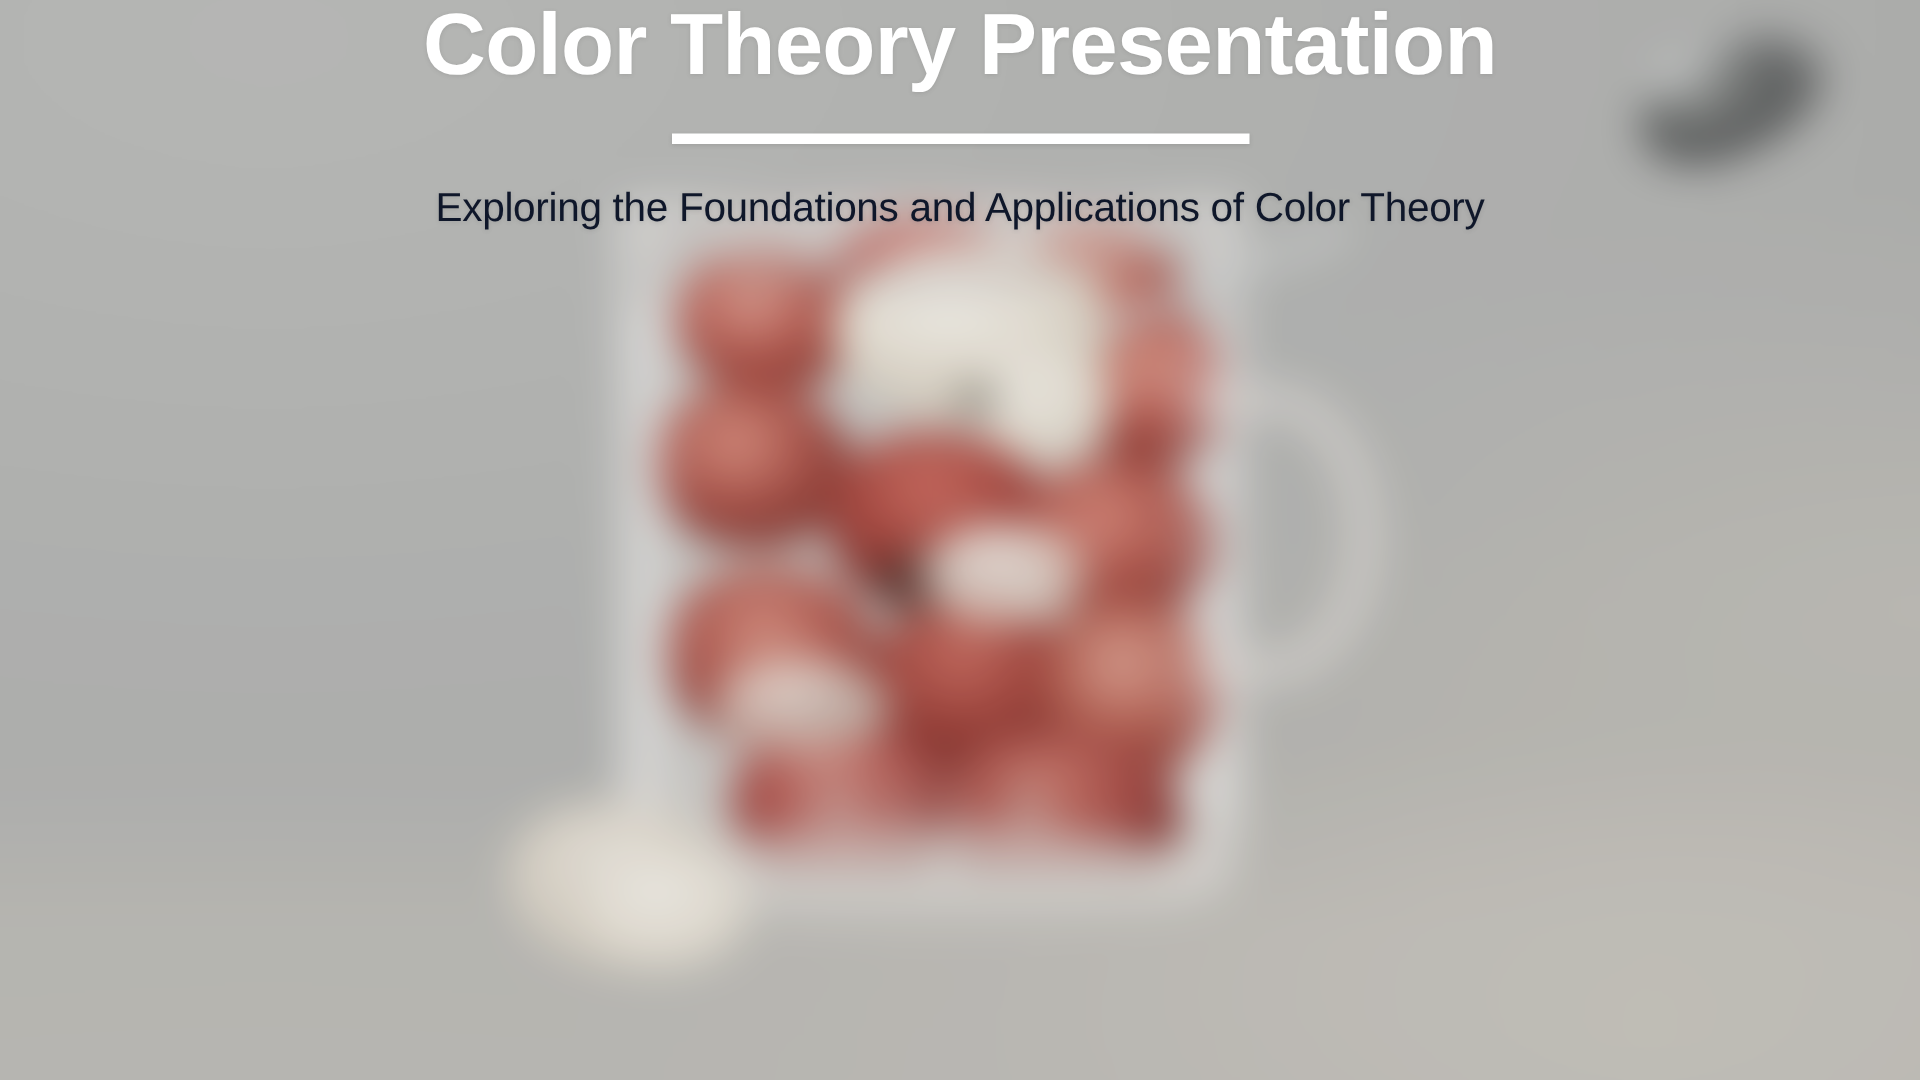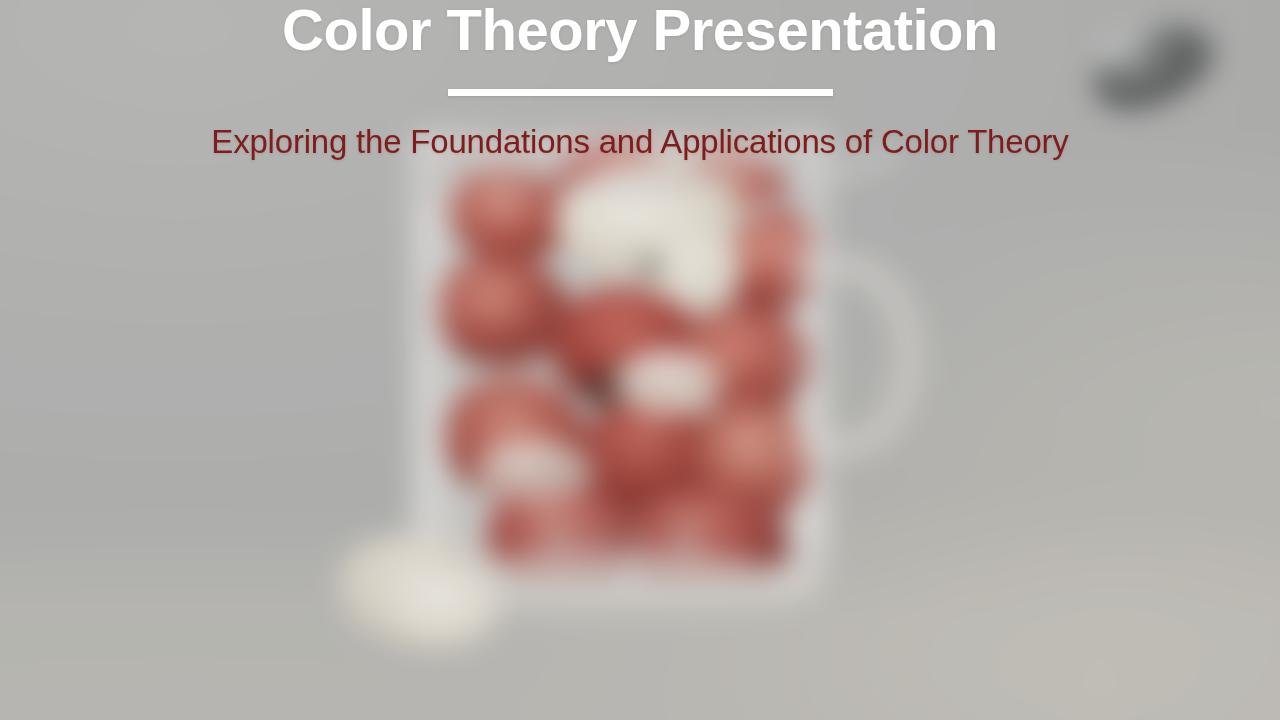--- a/index.html
+++ b/index.html
@@ -242,23 +242,23 @@
 
   #divider {
     width:385px;
     height:7px;
     background:#ffffff;
     margin:28px 0 26px 0;
     box-shadow:0 1px 3px rgba(90,90,90,0.22);
   }
 
   #subtitle {
-    font-size:33px;
+    font-size:27px;
     font-weight:400;
-    color:#7f1d1d;
+    color:#0f172a;
     letter-spacing:-0.2px;
     line-height:1.2;
     white-space:nowrap;
     text-shadow:0 1px 3px rgba(90,90,90,0.2);
   }
 </style>
 </head>
 <body>
 
 <div id="slide">

